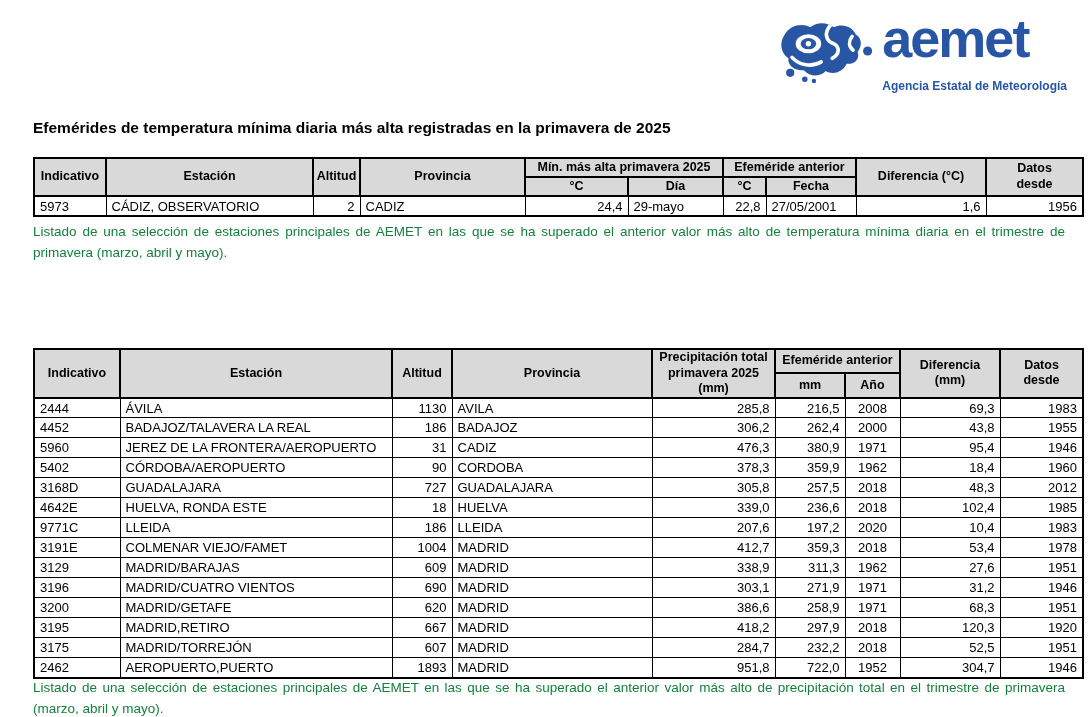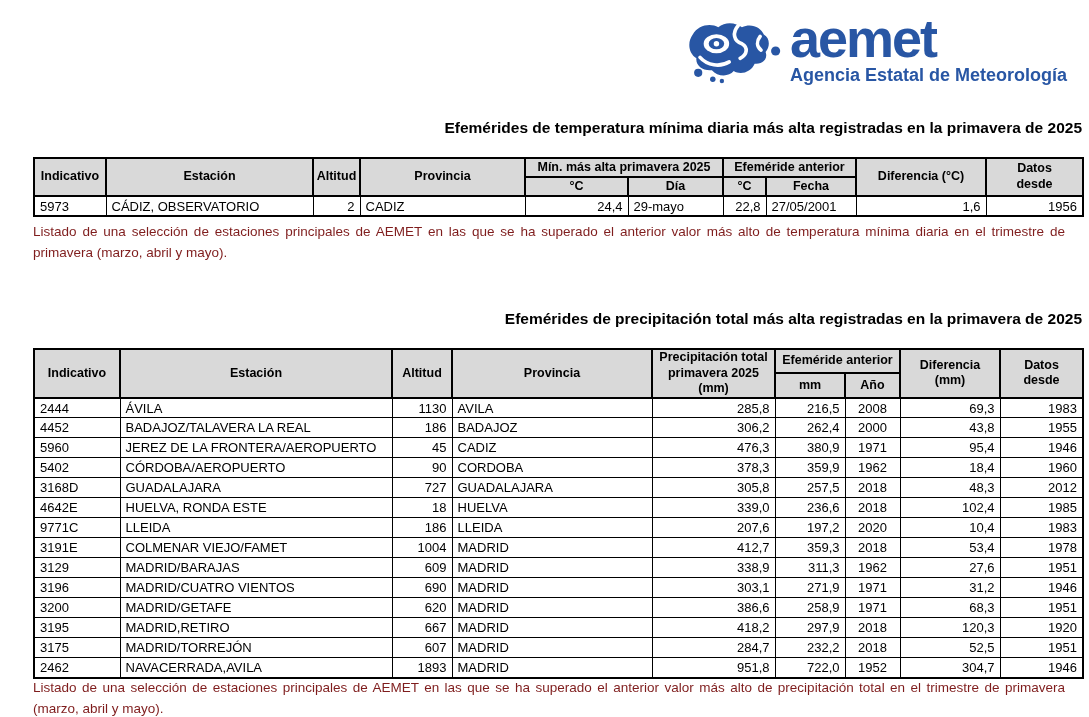--- a/index.html
+++ b/index.html
@@ -4,24 +4,24 @@
 <style>
   html,body { margin:0; padding:0; background:#fff; }
   body { font-family: "Liberation Sans", sans-serif; color:#000; }
   .page { position:relative; width:1089px; height:717px; background:#fff; overflow:hidden; }
 
   
   .logo { position:absolute; top:12px; right:22px; display:flex; align-items:flex-start; gap:8px; }
   .logo-mark { width:102px; height:78px; }
   .logo-text { display:flex; flex-direction:column; }
   .brand { font-size:54px; font-weight:bold; line-height:52px; letter-spacing:-2px; color:var(--aemet-blue,#2856A4); }
-  .tagline { font-size:18px; font-weight:bold; color:var(--aemet-blue,#2856A4); margin-top:1px; letter-spacing:0; }
+  .tagline { font-size:12px; font-weight:bold; color:var(--aemet-blue,#2856A4); margin-top:15px; letter-spacing:0; }
 
   
-  .title { position:absolute; left:33px; width:1049px; text-align:right; font-size:15.5px; font-weight:bold; }
+  .title { position:absolute; left:33px; width:1049px; text-align:left; font-size:15.5px; font-weight:bold; }
   .t1 { top:119px; }
   .t2 { top:310px; }
 
   
   .grid { position:absolute; left:33px; border-collapse:collapse; table-layout:fixed; background:#fff; }
   .grid th, .grid td { overflow:hidden; vertical-align:middle; }
   .grid thead th {
     background:#D9D9D9; border:2px solid #000; font-weight:bold; font-size:12.5px;
     text-align:center; line-height:1.25; padding:0 2px;
   }
@@ -33,21 +33,21 @@
   #precip-table { top:348px; }
   #precip-table thead tr { height:21px; }
   #precip-table tbody tr { height:20px; }
   .al { text-align:left; }
   .ar { text-align:right; }
   .ac { text-align:center; }
   .th-stack { word-spacing:200px;margin-top:32px; } 
 
   
   .note { position:absolute; left:33px; width:1032px; font-size:13.5px; line-height:21px;
-          text-align:justify; margin:0; color:#7f1d1d; }
+          text-align:justify; margin:0; color:#15803d; }
   .n1 { top:221px; }
   .n2 { top:677px; }
 </style>
 </head>
 <body>
 
 <div class="page">
 
   <div class="logo">
     <svg class="logo-mark" viewBox="0 0 112 84" aria-hidden="true">
@@ -118,21 +118,20 @@
           <td class="ar">22,8</td>
           <td class="al">27/05/2001</td>
           <td class="ar">1,6</td>
           <td class="ar">1956</td>
         </tr>
       </tbody>
   </table>
 
   <p class="note n1">Listado de una selección de estaciones principales de AEMET en las que se ha superado el anterior valor más alto de temperatura mínima diaria en el trimestre de primavera (marzo, abril y mayo).</p>
 
-  <div class="title t2">Efemérides de precipitación total más alta registradas en la primavera de 2025</div>
 
   <table class="grid" id="precip-table">
     <colgroup>
       <col style="width:86px">
         <col style="width:272px">
         <col style="width:60px">
         <col style="width:200px">
       <col style="width:123px">
         <col style="width:70px">
         <col style="width:55px">
@@ -177,21 +176,21 @@
           <td class="ar">306,2</td>
           <td class="ar">262,4</td>
           <td class="ac">2000</td>
           <td class="ar">43,8</td>
           <td class="ar">1955</td>
         </tr>
 
         <tr>
           <td class="al">5960</td>
           <td class="al">JEREZ DE LA FRONTERA/AEROPUERTO</td>
-          <td class="ar">45</td>
+          <td class="ar">31</td>
           <td class="al">CADIZ</td>
           <td class="ar">476,3</td>
           <td class="ar">380,9</td>
           <td class="ac">1971</td>
           <td class="ar">95,4</td>
           <td class="ar">1946</td>
         </tr>
 
         <tr>
           <td class="al">5402</td>
@@ -308,21 +307,21 @@
           <td class="al">MADRID</td>
           <td class="ar">284,7</td>
           <td class="ar">232,2</td>
           <td class="ac">2018</td>
           <td class="ar">52,5</td>
           <td class="ar">1951</td>
         </tr>
 
         <tr>
           <td class="al">2462</td>
-          <td class="al">NAVACERRADA,AVILA</td>
+          <td class="al">AEROPUERTO,PUERTO</td>
           <td class="ar">1893</td>
           <td class="al">MADRID</td>
           <td class="ar">951,8</td>
           <td class="ar">722,0</td>
           <td class="ac">1952</td>
           <td class="ar">304,7</td>
           <td class="ar">1946</td>
         </tr>
       </tbody>
   </table>

